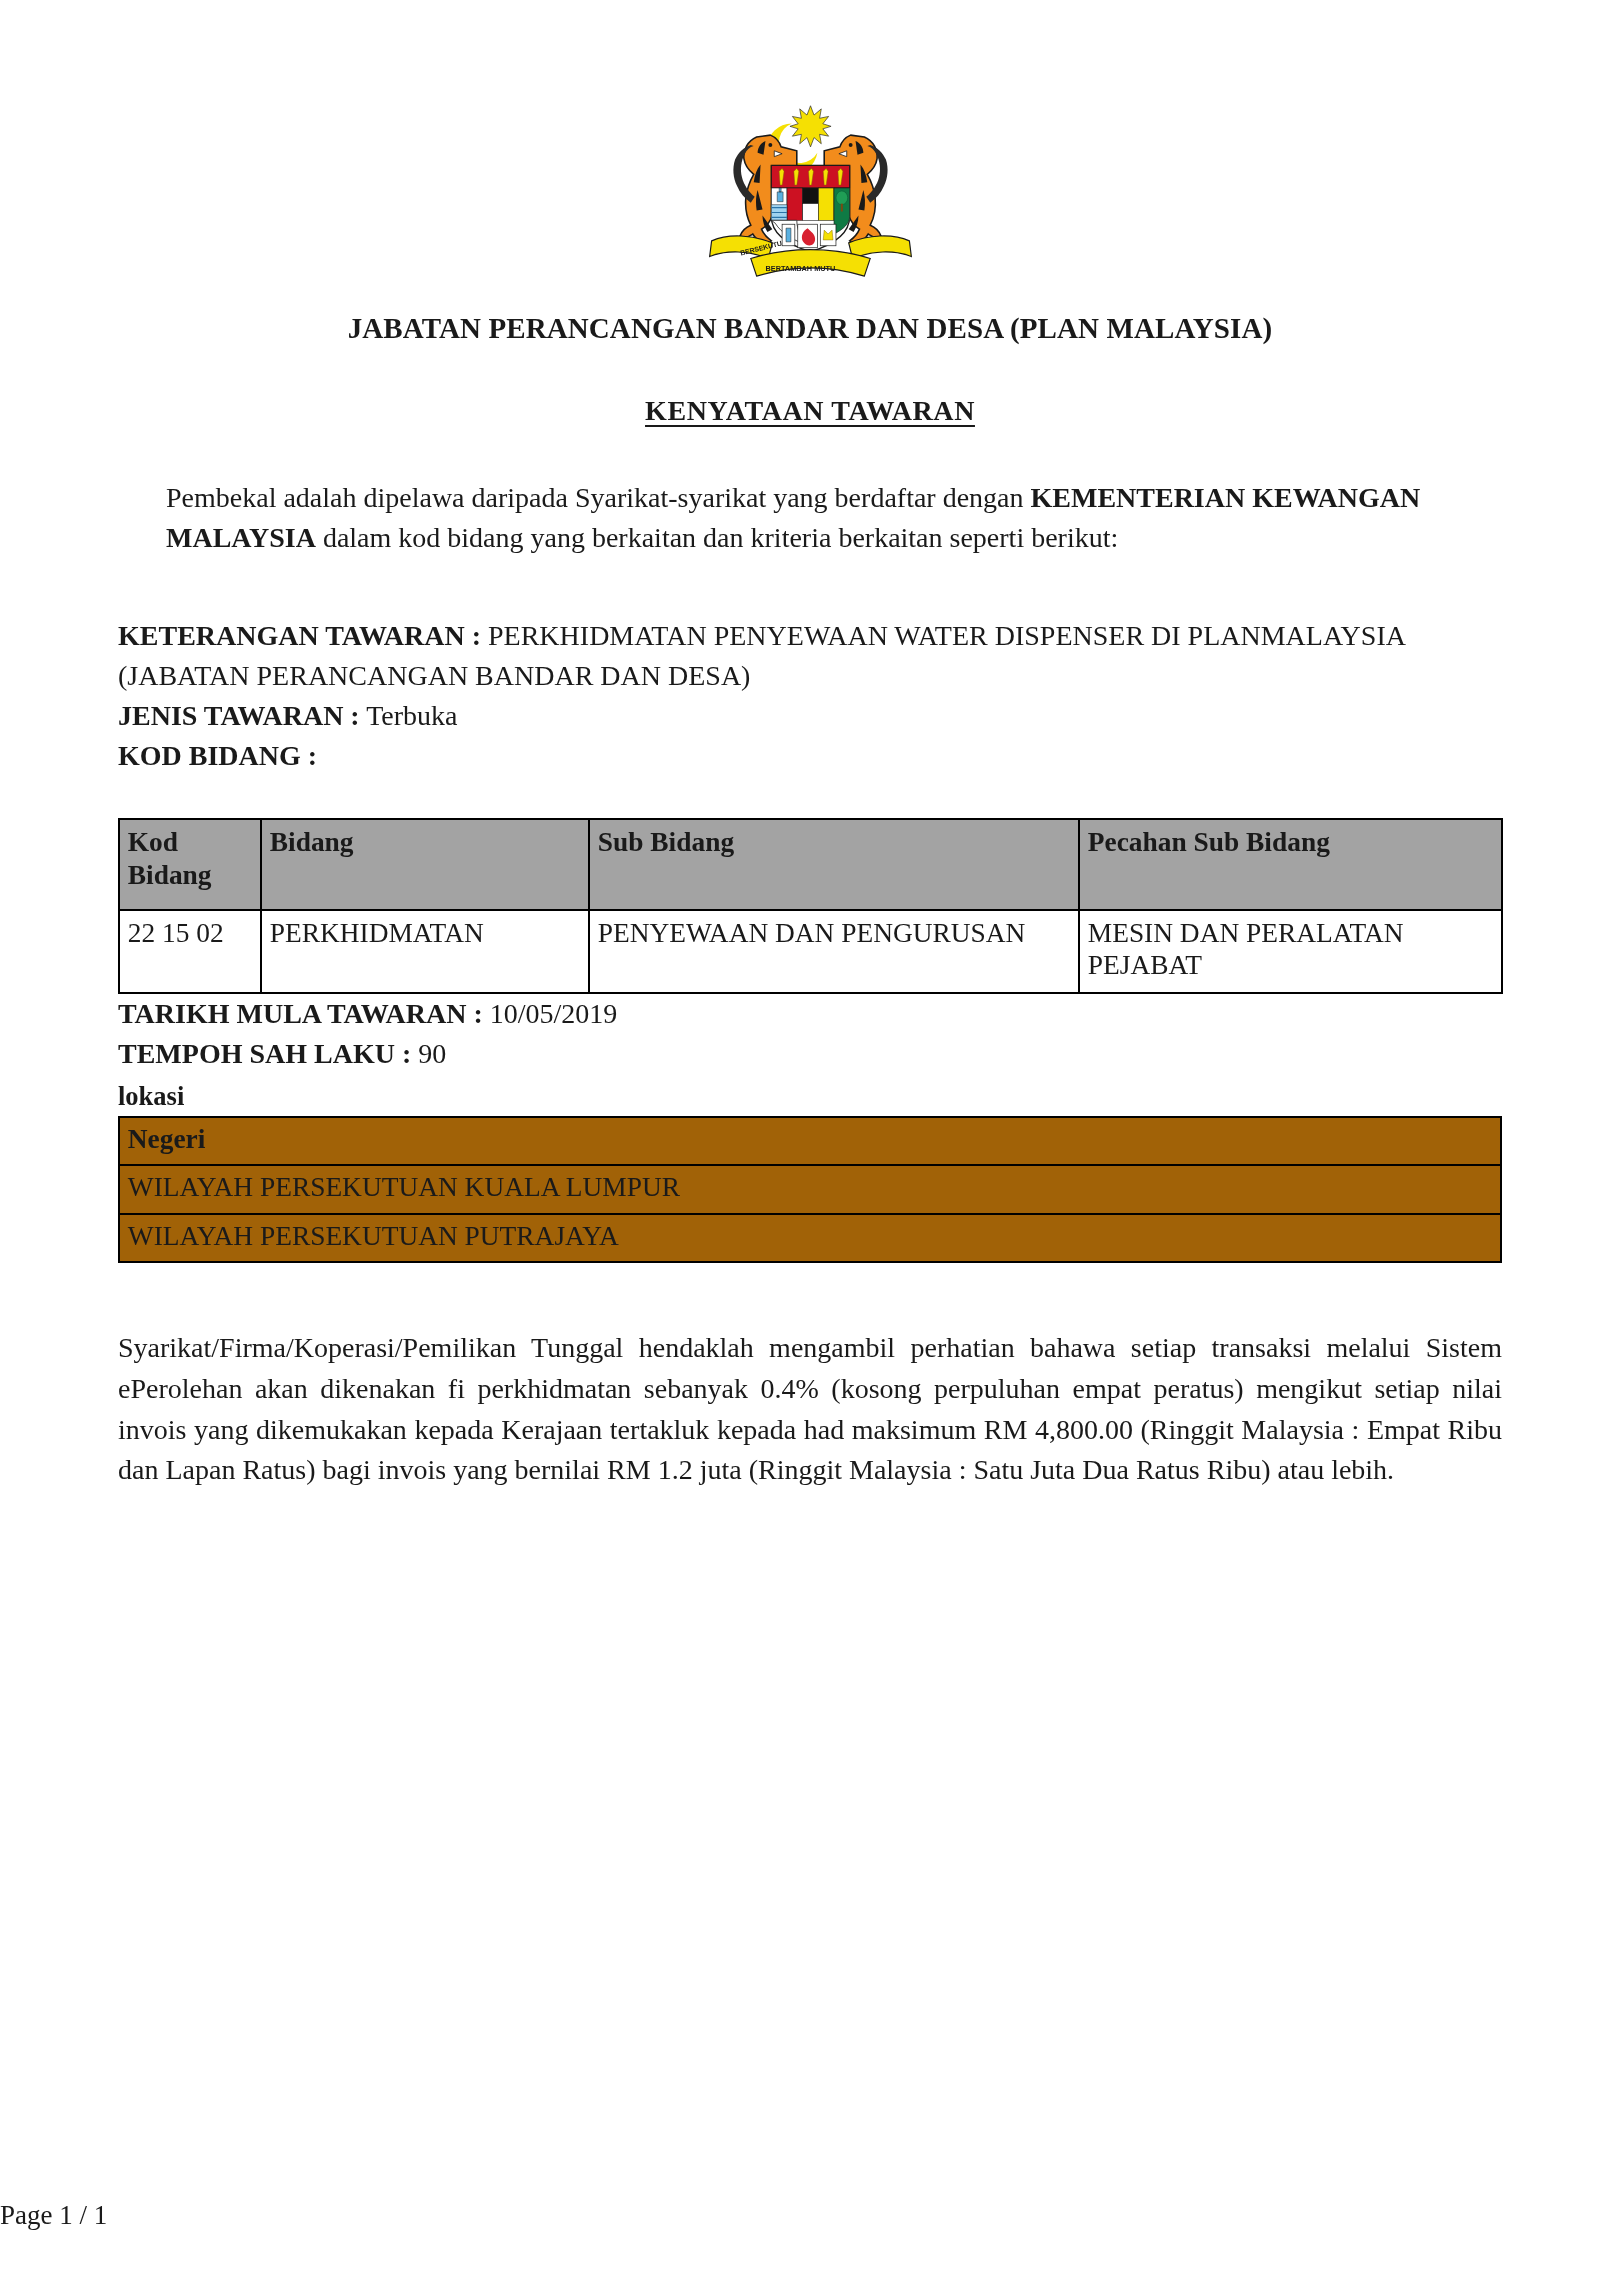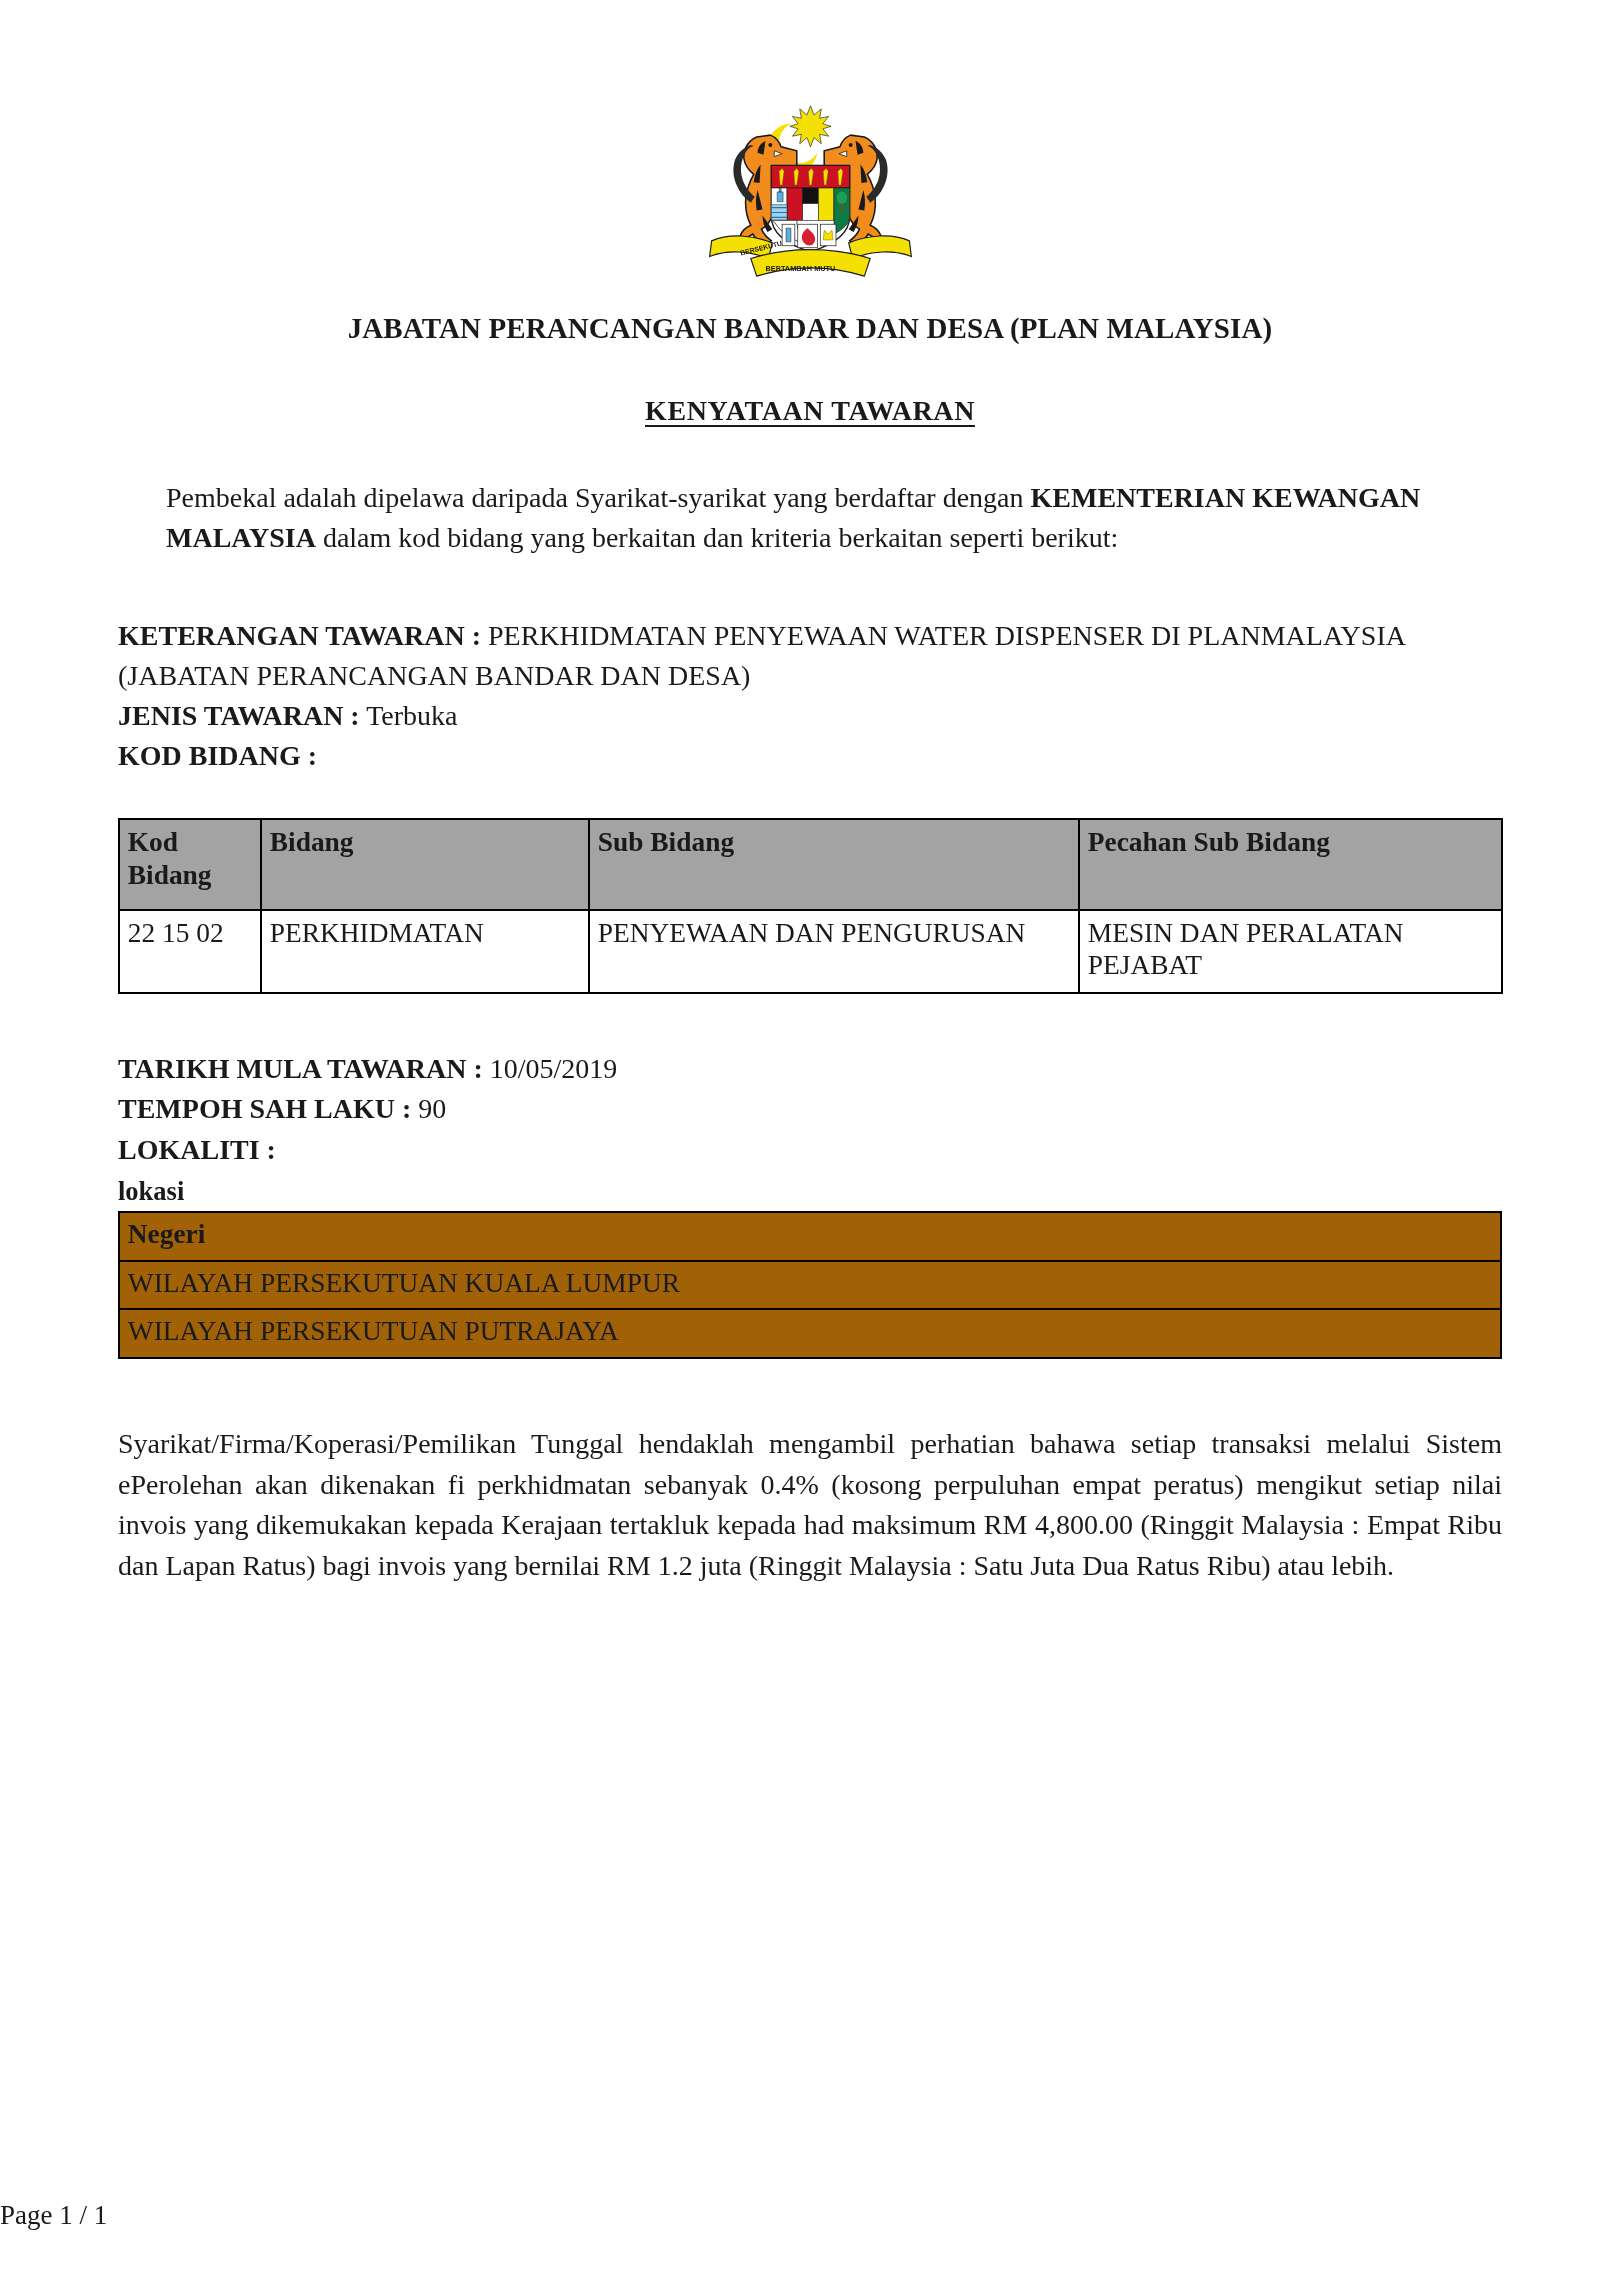--- a/index.html
+++ b/index.html
@@ -67,21 +67,20 @@
 
   .detail-block {
     margin-top: 59px;
     font-size: 28px;
     line-height: 1.42;
   }
   .detail-block .line { display: block; }
   .detail-block .lbl { font-weight: bold; }
 
   .dates-block {
-    margin-top: 55px;
     font-size: 28px;
     line-height: 1.45;
   }
   .dates-block .line { display: block; }
   .dates-block .lbl { font-weight: bold; }
 
   .lokasi-label {
     font-size: 26.5px;
     font-weight: bold;
     margin-top: 5.9px;
@@ -261,21 +260,20 @@
           <td>PERKHIDMATAN</td>
           <td>PENYEWAAN DAN PENGURUSAN</td>
           <td>MESIN DAN PERALATAN PEJABAT</td>
         </tr>
       </tbody>
     </table>
 
     <div class="dates-block">
       <span class="line"><span class="lbl">TARIKH MULA TAWARAN :</span><span> 10/05/2019</span></span>
       <span class="line"><span class="lbl">TEMPOH SAH LAKU :</span><span> 90</span></span>
-      <span class="line lbl">LOKALITI :</span>
     </div>
 
     <div class="lokasi-label">lokasi</div>
 
     <table class="lokasi-table">
       <thead>
         <tr>
           <th>Negeri</th>
         </tr>
       </thead>

